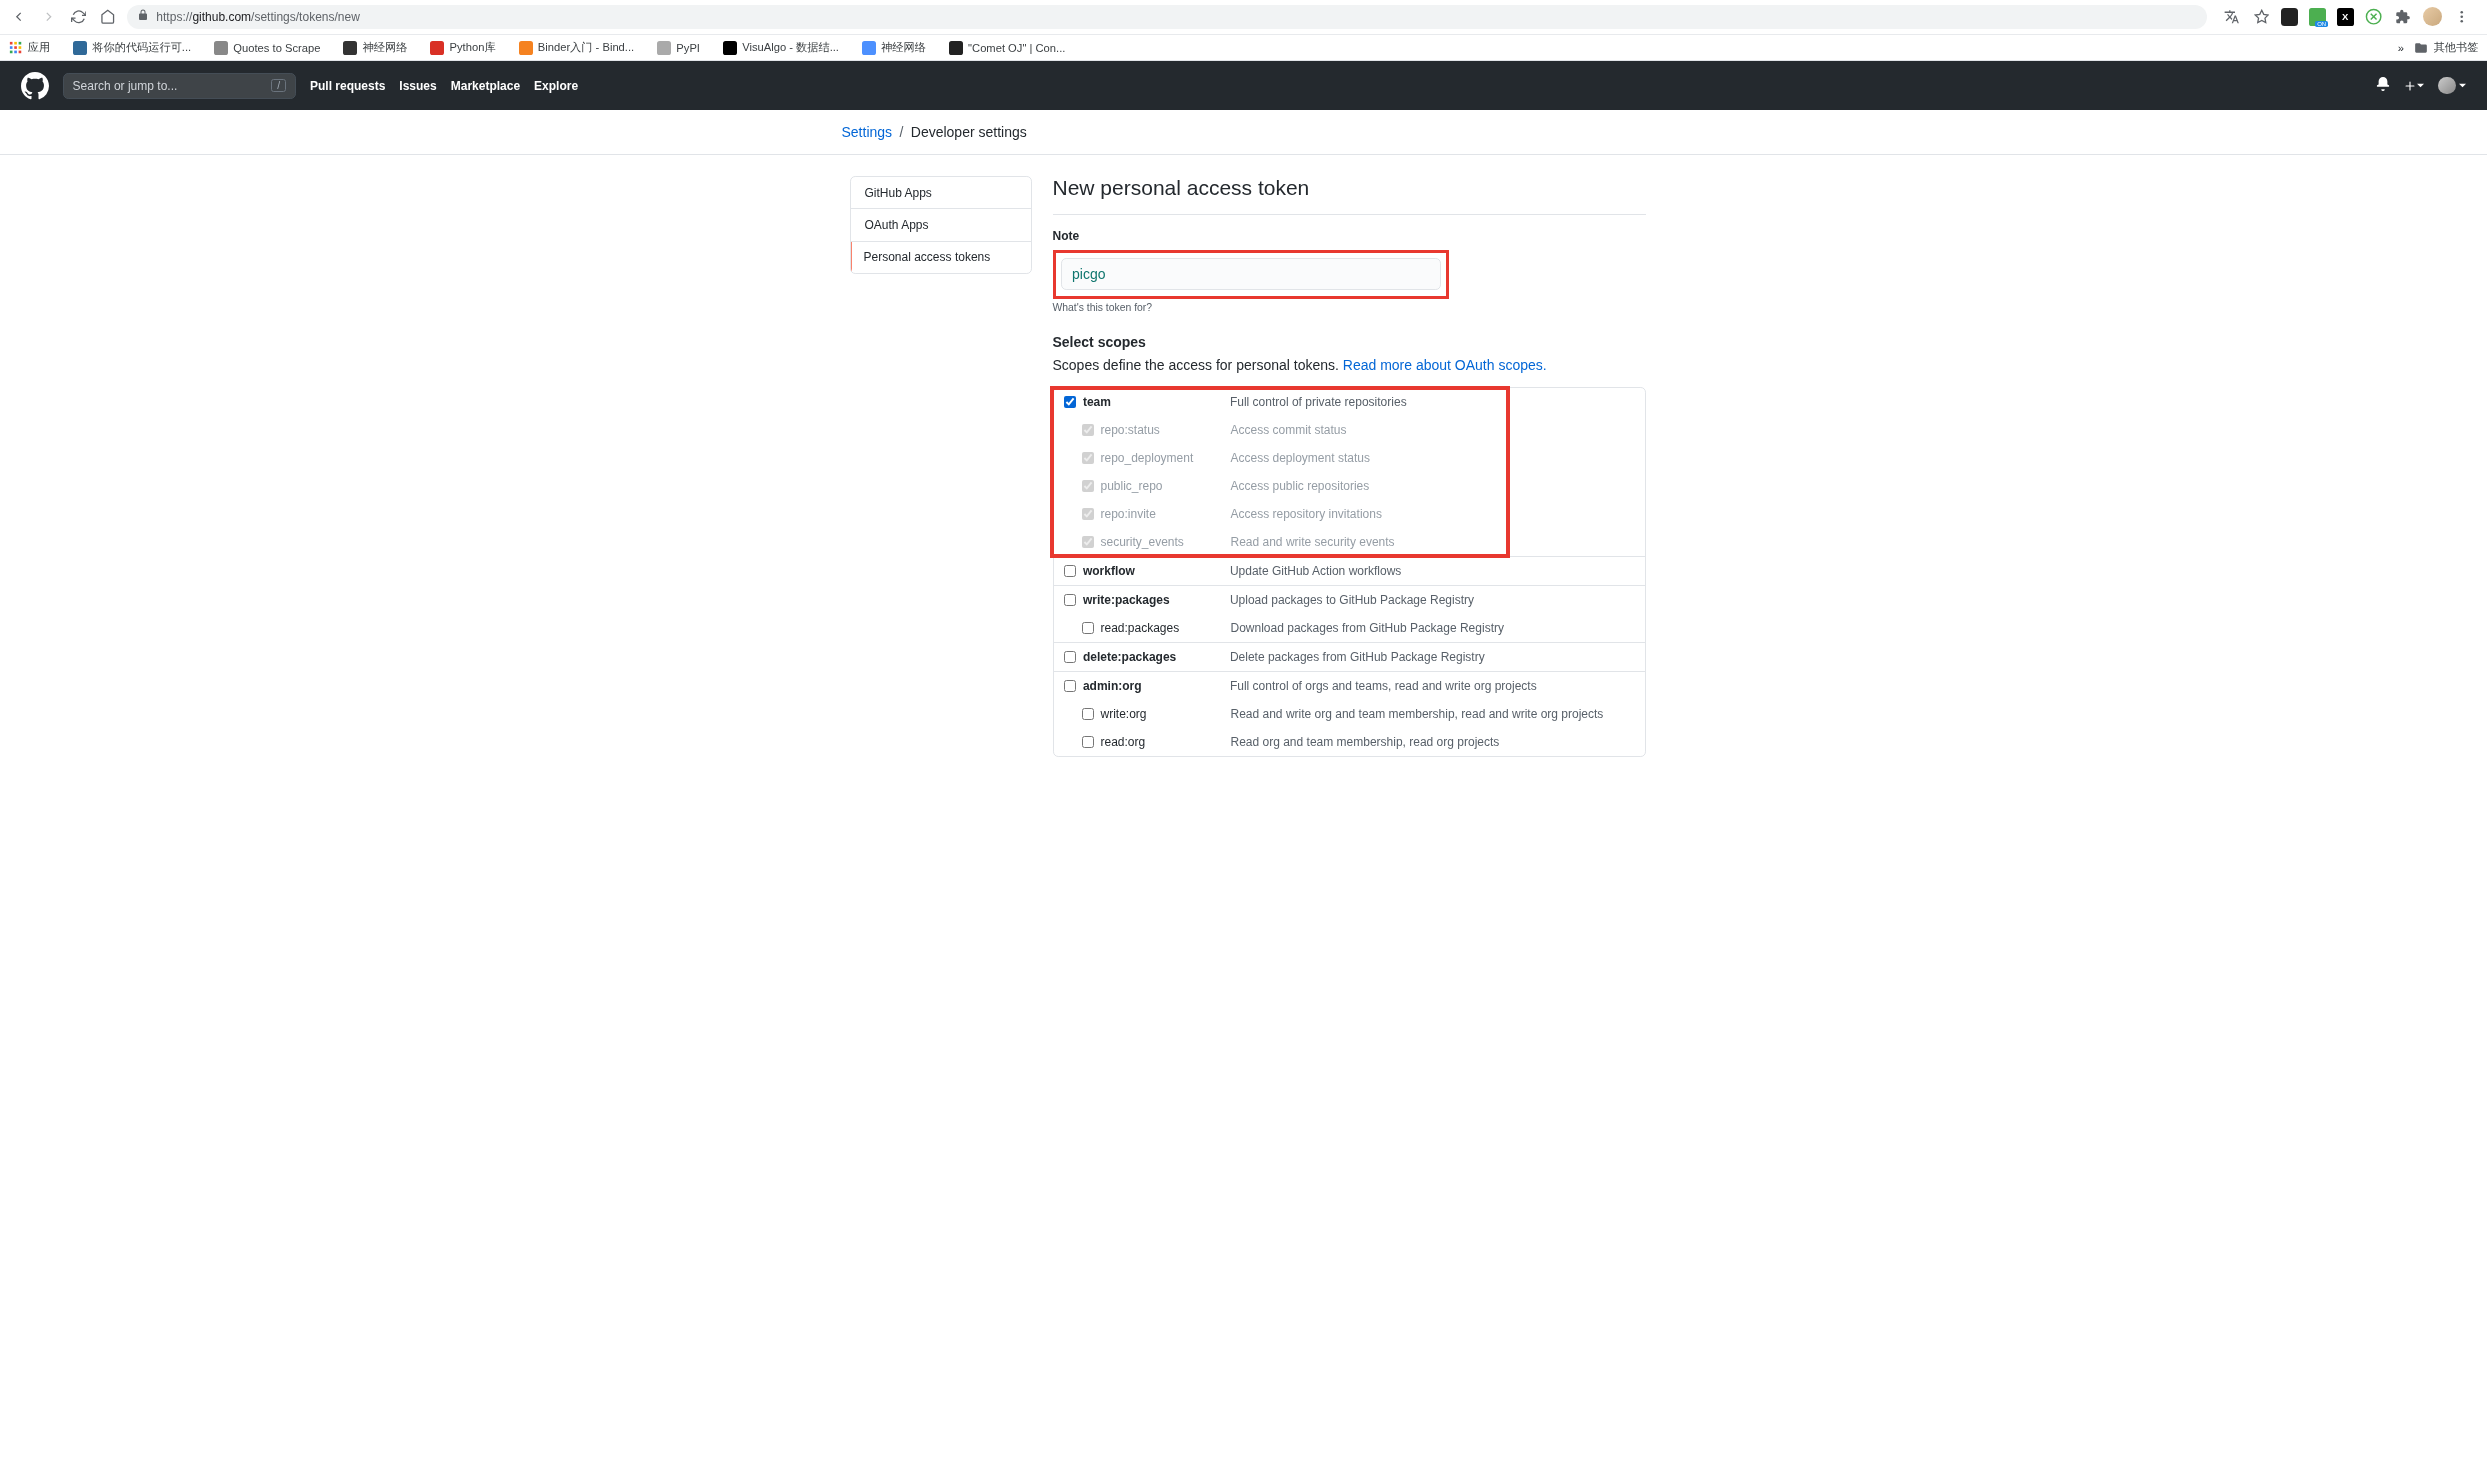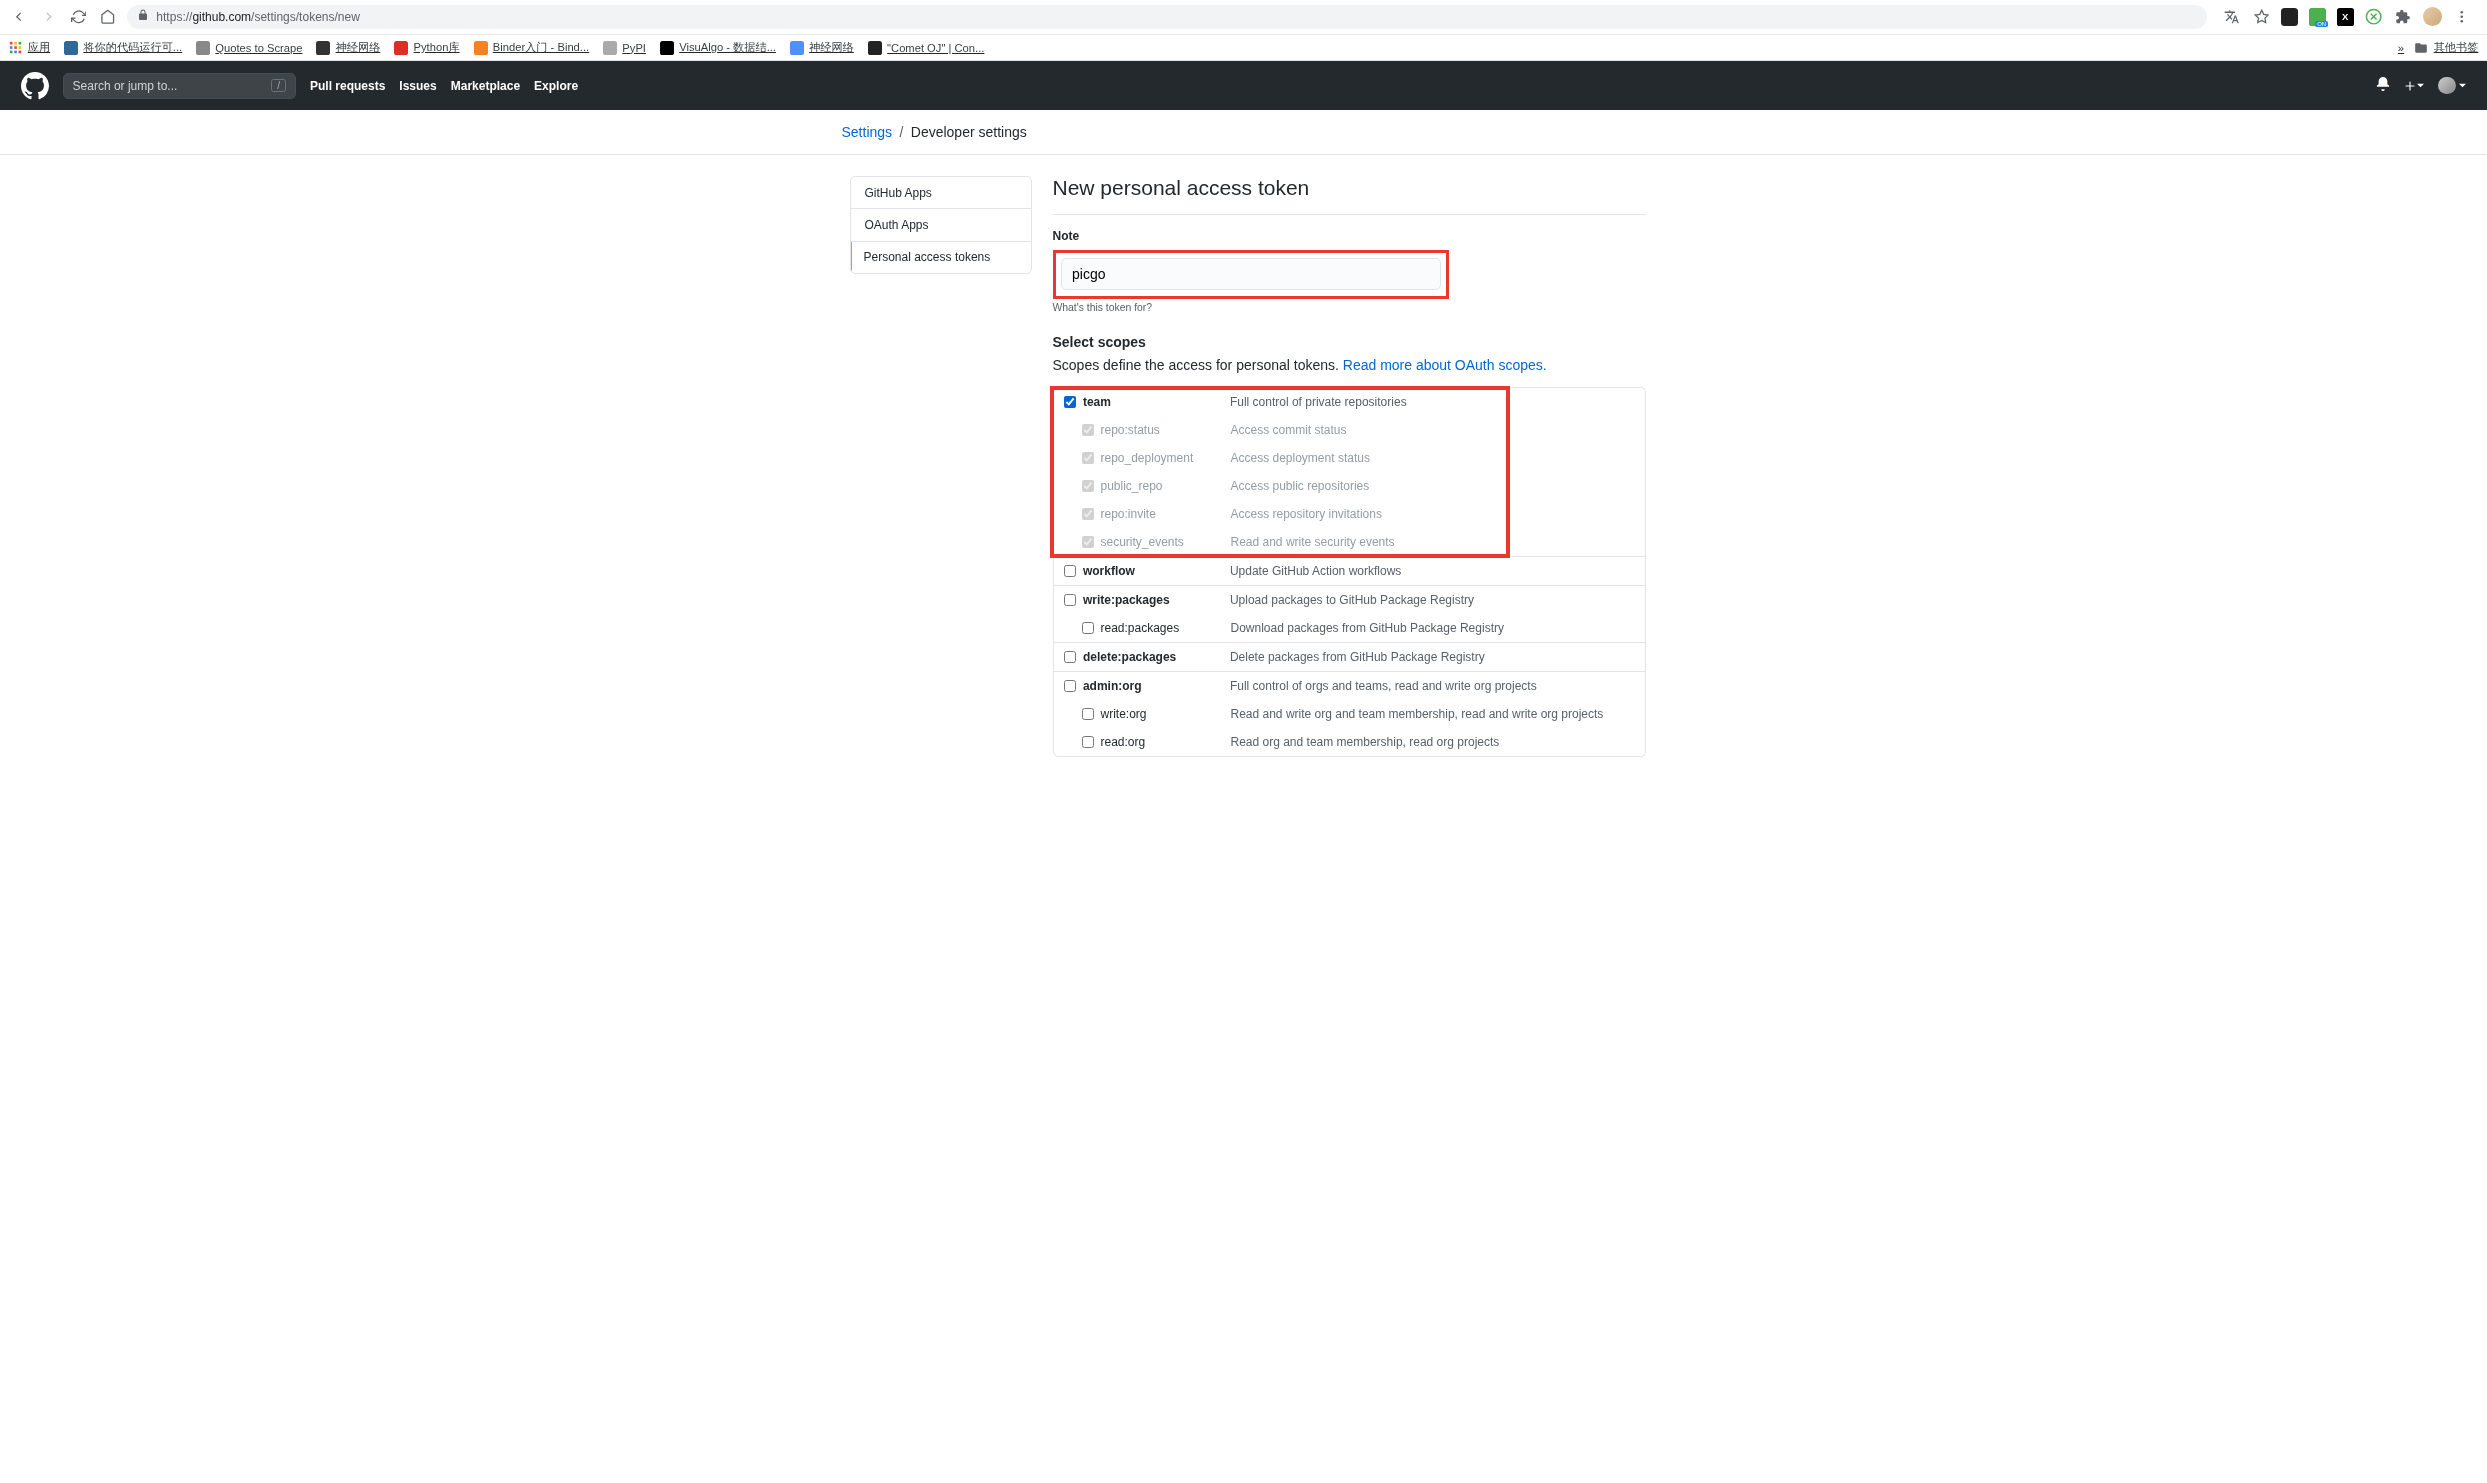--- a/index.html
+++ b/index.html
@@ -10,21 +10,21 @@
 .browser-toolbar { display: flex; align-items: center; padding: 5.2px 8.6px; gap: 8.6px; }
 .nav-btn { width: 21px; height: 21px; display: flex; align-items: center; justify-content: center; color: #5f6368; cursor: pointer; border-radius: 50%; }
 .nav-btn svg { width: 15.5px; height: 15.5px; }
 .url-bar { flex: 1; display: flex; align-items: center; background: #f1f3f4; border-radius: 14px; padding: 4.3px 10.4px; gap: 7px; color: #202124; font-size: 12px; }
 .url-bar .lock { color: #5f6368; }
 .url-text { color: #202124; }
 .url-text .gray { color: #5f6368; }
 .toolbar-right { display: flex; align-items: center; gap: 10.4px; padding: 0 7px; }
 .toolbar-icon { width: 19px; height: 19px; display: flex; align-items: center; justify-content: center; color: #5f6368; }
 
-.bookmarks-bar { display: flex; align-items: center; padding: 5.2px 8.6px; gap: 14px; border-top: 0.9px solid #e8eaed; font-size: 11.2px; text-decoration: underline; }
+.bookmarks-bar { display: flex; align-items: center; padding: 5.2px 8.6px; gap: 23px; border-top: 0.9px solid #e8eaed; font-size: 11.2px; }
 .bookmark-item { display: flex; align-items: center; gap: 5.2px; color: #3c4043; cursor: pointer; white-space: nowrap; }
 .bookmark-favicon { width: 14px; height: 14px; border-radius: 2.6px; flex-shrink: 0; }
 .bookmarks-right { margin-left: auto; display: flex; align-items: center; gap: 10.4px; }
 
 
 .github-header { background: #24292e; color: #fff; padding: 10.4px 21px; display: flex; align-items: center; gap: 14px; }
 .gh-logo { width: 28px; height: 28px; fill: #fff; }
 .gh-search { background: #3f4448; border: 0.9px solid #444d56; border-radius: 5.2px; padding: 5.2px 8.6px; color: #d1d5da; font-size: 12px; width: 233px; display: flex; align-items: center; justify-content: space-between; }
 .gh-search-slash { border: 0.9px solid #6a737d; border-radius: 2.6px; padding: 0 5.2px; font-size: 10.4px; color: #9ea7b0; }
 .gh-nav { display: flex; gap: 14px; font-weight: 600; font-size: 12px; }
@@ -46,21 +46,21 @@
 .sidebar-item.selected { border-left: 1.7px solid #f9826c; padding-left: 12px; font-weight: 400; }
 
 .main { flex: 1; }
 .page-title { font-size: 21px; font-weight: 400; margin-bottom: 7px; padding-bottom: 7px; }
 .title-hr { border: none; border-bottom: 0.9px solid #e1e4e8; margin-bottom: 14px; }
 .description { font-size: 14px; color: #24292e; line-height: 1.5; margin-bottom: 21px; }
 .description a { color: #0366d6; text-decoration: none; }
 
 .note-label { font-weight: 600; font-size: 12px; margin-bottom: 7px; display: block; }
 .note-highlight { border: 3.5px solid #e8382f; padding: 5.2px; margin-bottom: 3.5px; display: inline-block; }
-.note-input { width: 380px; padding: 7px 10.4px; font-size: 14px; border: 0.9px solid #e1e4e8; border-radius: 5.2px; background: #fafbfc; color: #000000; }
+.note-input { width: 380px; padding: 7px 10.4px; font-size: 14px; border: 0.9px solid #e1e4e8; border-radius: 5.2px; background: #fafbfc; color: #0f766e; }
 .note-hint { font-size: 10.4px; color: #586069; margin-bottom: 21px; }
 
 .scopes-label { font-weight: 600; font-size: 14px; margin-bottom: 7px; }
 .scopes-desc { font-size: 14px; color: #24292e; margin-bottom: 14px; }
 .scopes-desc a { color: #0366d6; text-decoration: none; }
 
 .scopes-box { border: 0.9px solid #e1e4e8; border-radius: 5.2px; }
 .scope-group { border-bottom: 0.9px solid #e1e4e8; position: relative; }
 .scope-group:last-child { border-bottom: none; }
 .scope-row { display: flex; align-items: center; padding: 7px 10.4px; }

